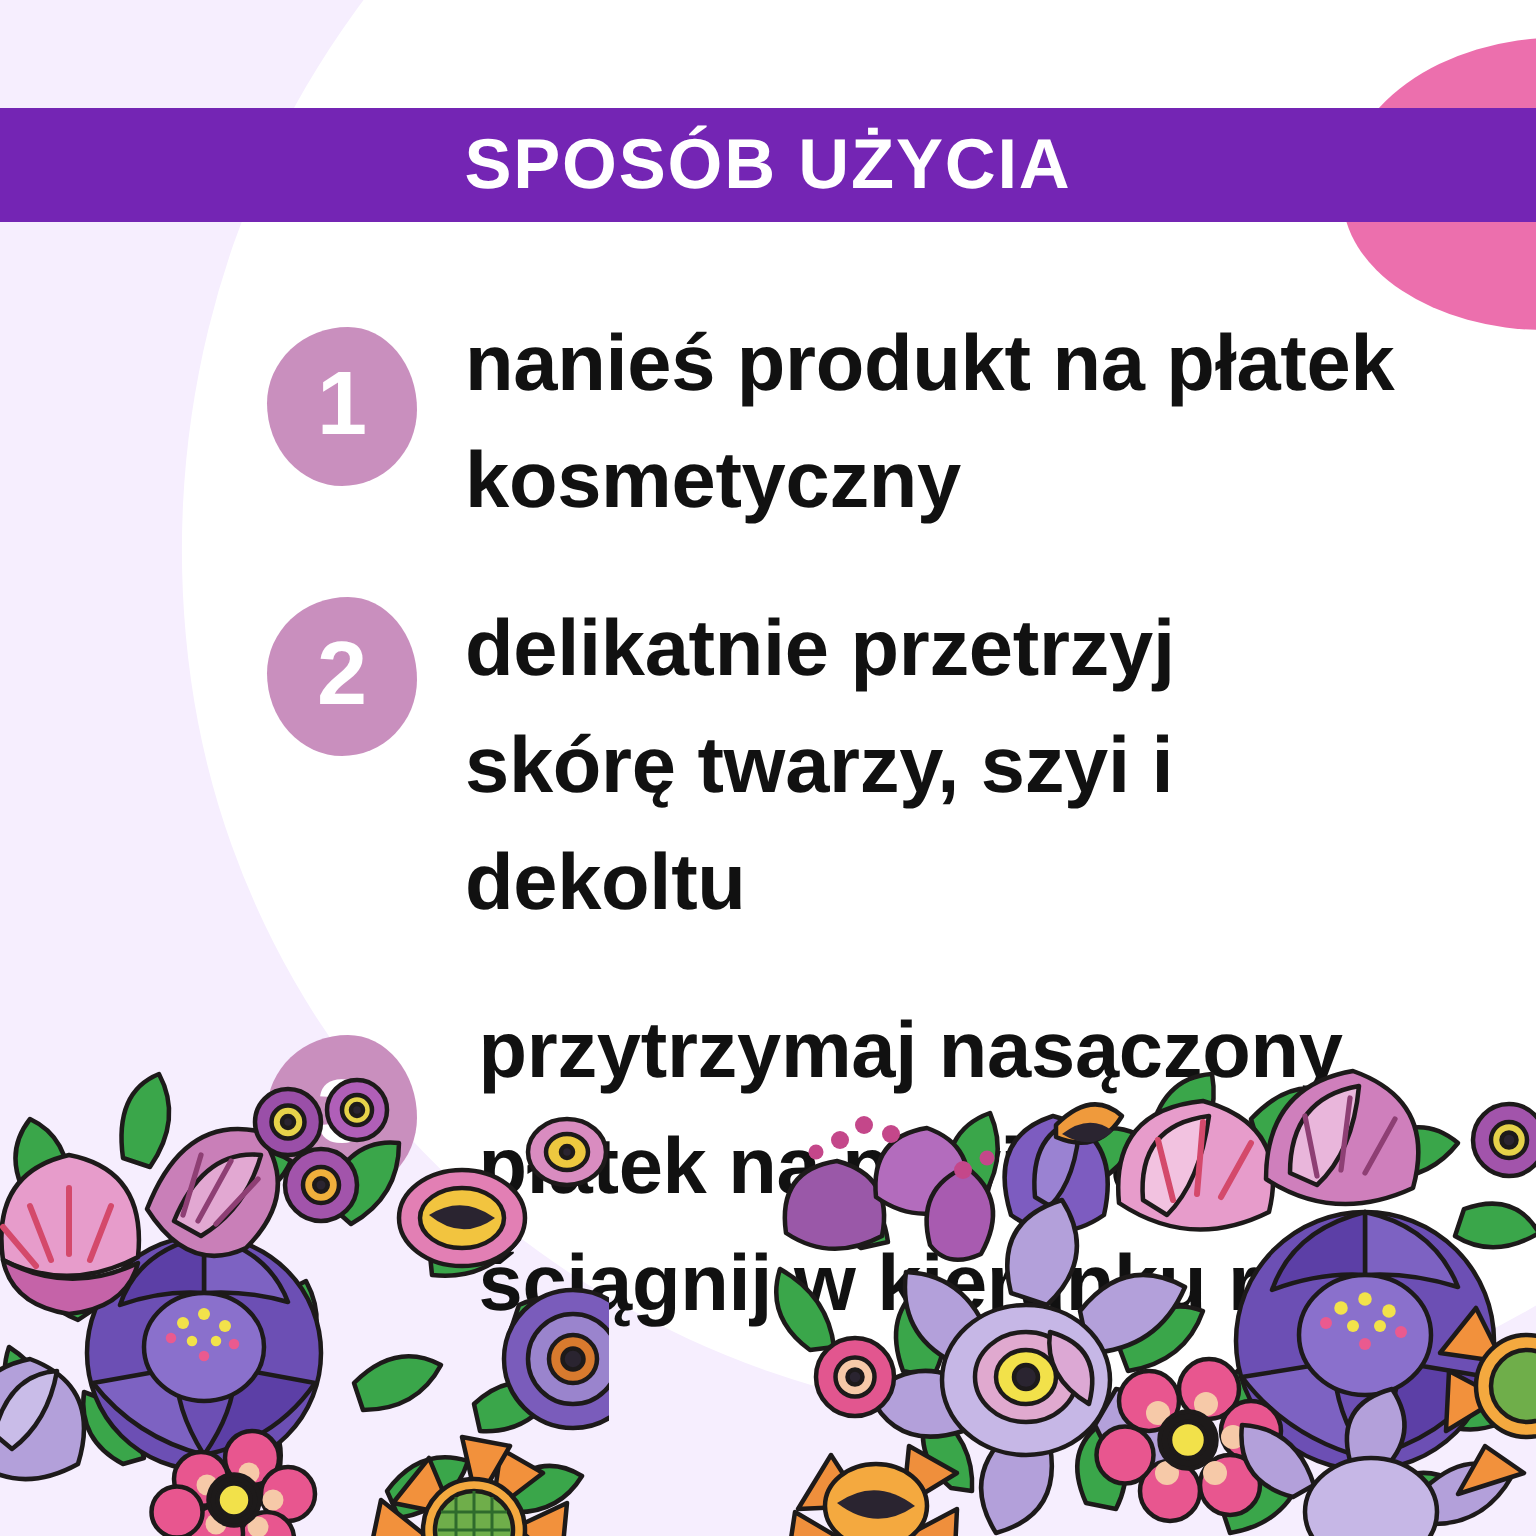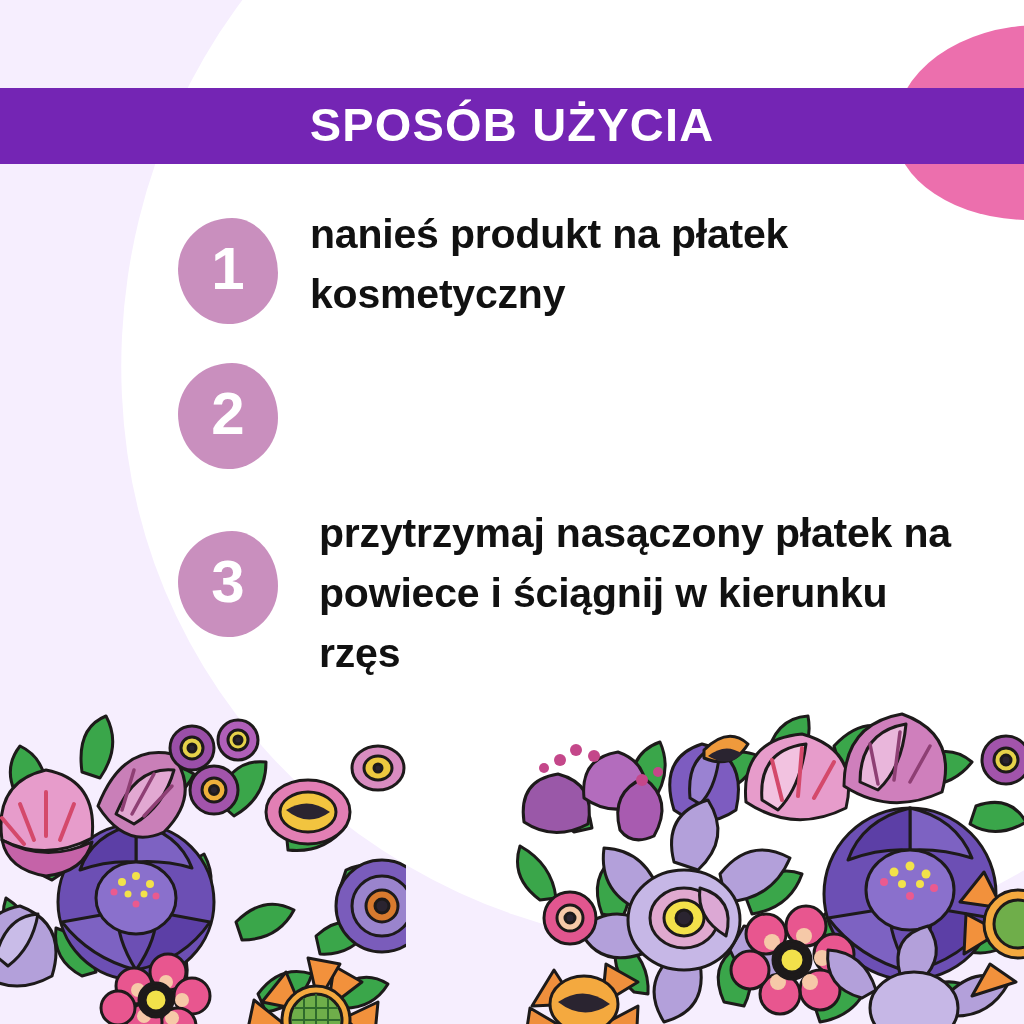--- a/index.html
+++ b/index.html
@@ -26,21 +26,21 @@
     background:#ec6fad;
     border-radius:58% 42% 46% 54% / 54% 50% 50% 46%;
   }
 
   
   .banner{
     position:absolute;left:0;width:1024px;
     background:#7425b4;
     display:flex;align-items:center;
   }
-  .banner-top{top:88px;height:76px;justify-content:center;}
+  .banner-top{top:72px;height:76px;justify-content:center;}
   .banner-top .banner-text{
     color:#ffffff;
     font-size:47px;
     font-weight:bold;
     letter-spacing:1.2px;
     line-height:1;
     padding-bottom:3px;
   }
 
   
@@ -65,21 +65,21 @@
     line-height:1;
   }
   .badge span{display:block;padding-bottom:4px;}
   .step-1 .badge{margin-top:22px;}
   .step-2 .badge{margin-top:12px;}
   .step-3 .badge{margin-top:36px;}
 
   .step-text{
     margin-left:32px;
     color:#111111;
-    font-size:41px;
+    font-size:53px;
     font-weight:bold;
     line-height:1.47;
     letter-spacing:-0.2px;
     max-width:620px;
     padding-top:8px;
   }
   .step-3 .step-text{max-width:660px;margin-left:41px;}
 
   
   .floral{position:absolute;pointer-events:none;}
@@ -104,20 +104,21 @@
       <div class="badge">
         <span>1</span>
       </div>
       <div class="step-text">nanieś produkt na płatek kosmetyczny</div>
     </div>
 
     <div class="step step-2">
       <div class="badge">
         <span>2</span>
       </div>
+      <div class="step-text">delikatnie przetrzyj skórę twarzy, szyi i dekoltu</div>
     </div>
 
     <div class="step step-3">
       <div class="badge">
         <span>3</span>
       </div>
       <div class="step-text">przytrzymaj nasączony płatek na powiece i ściągnij w kierunku rzęs</div>
     </div>
 
   </div>

